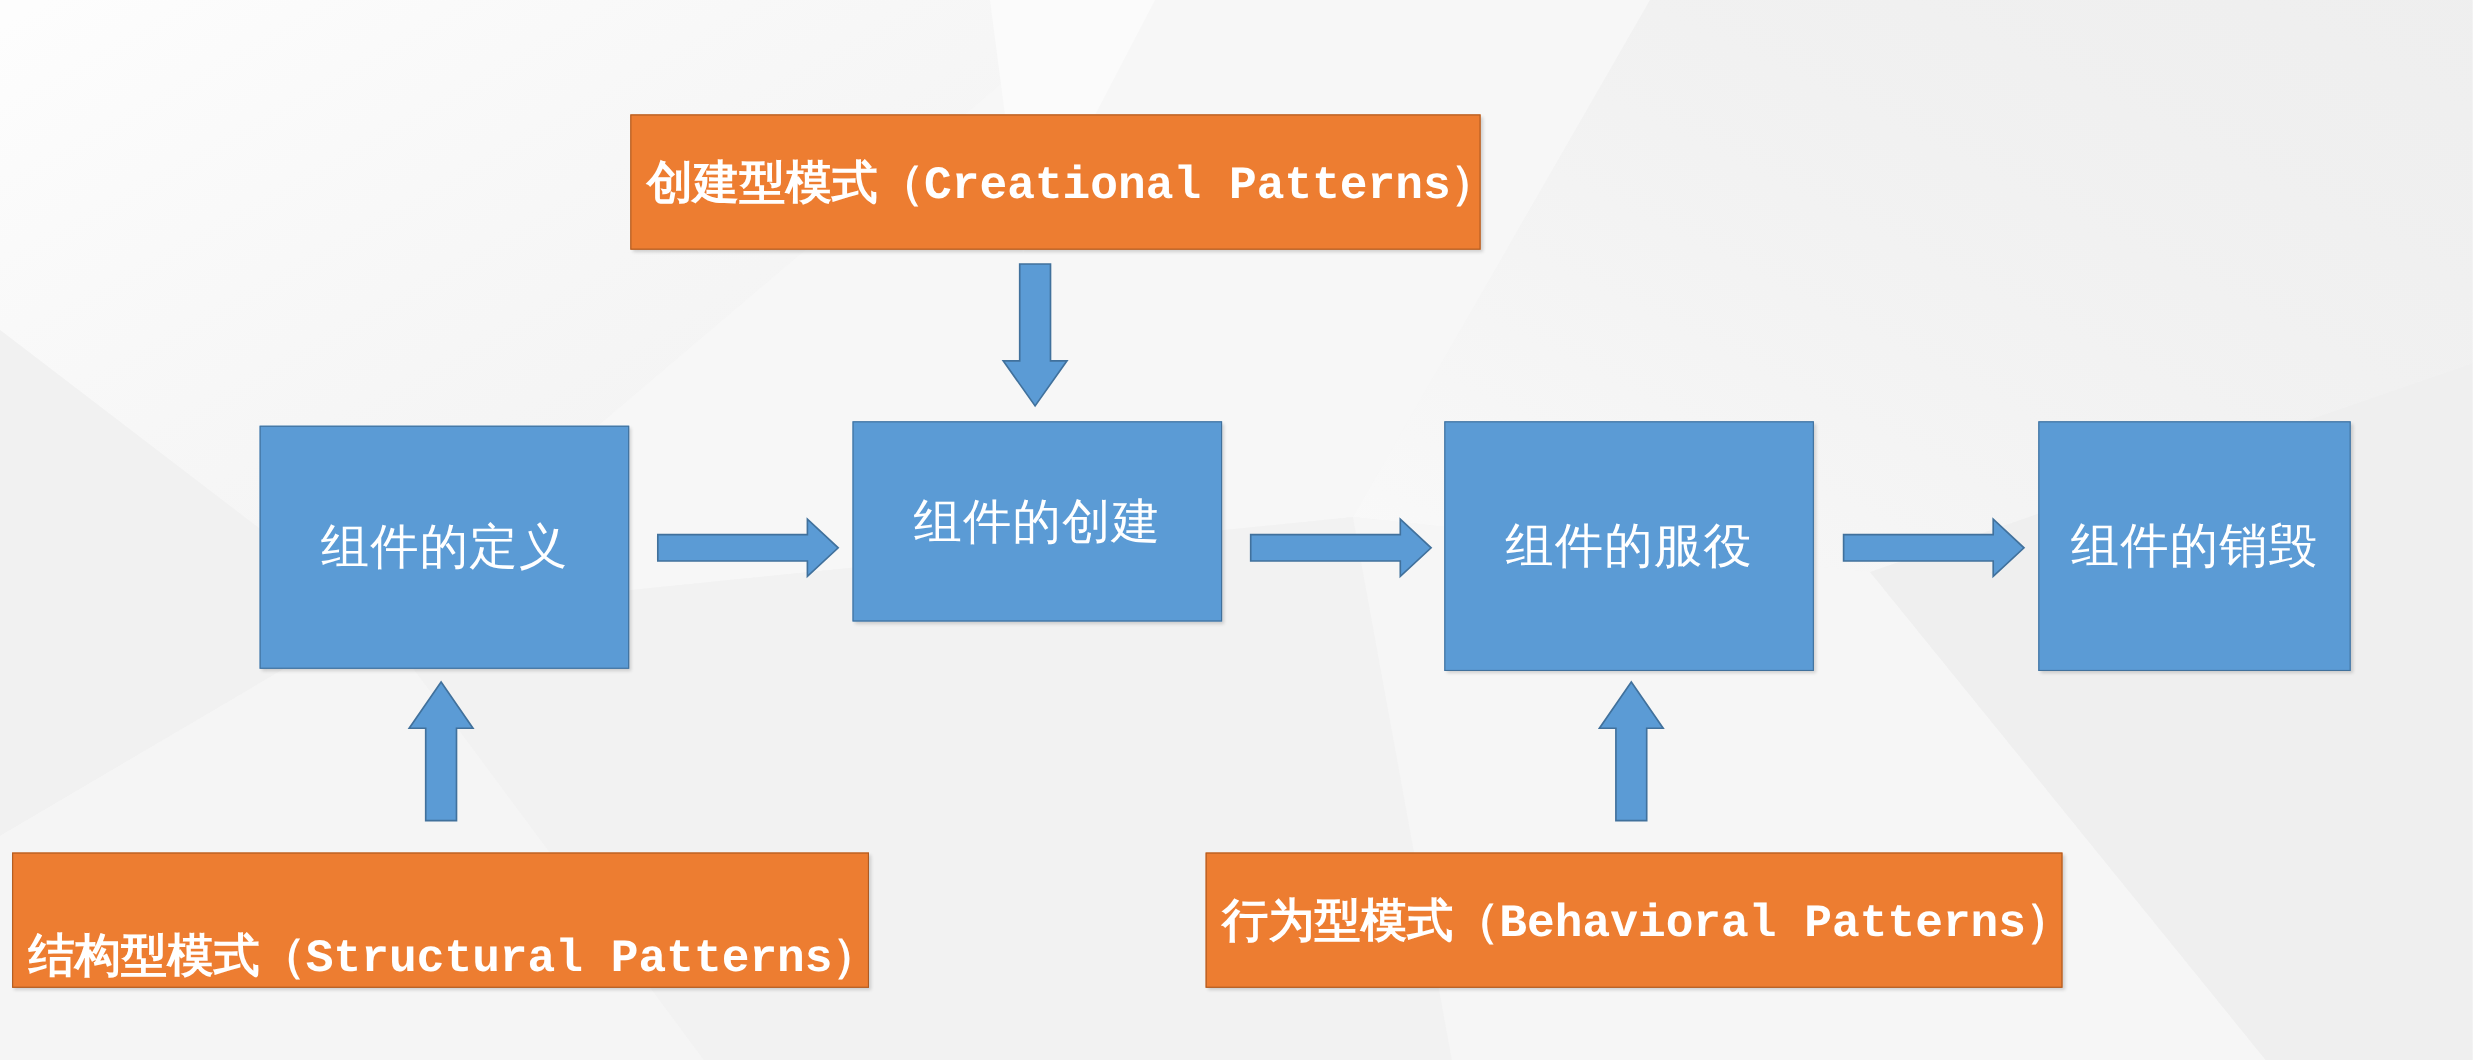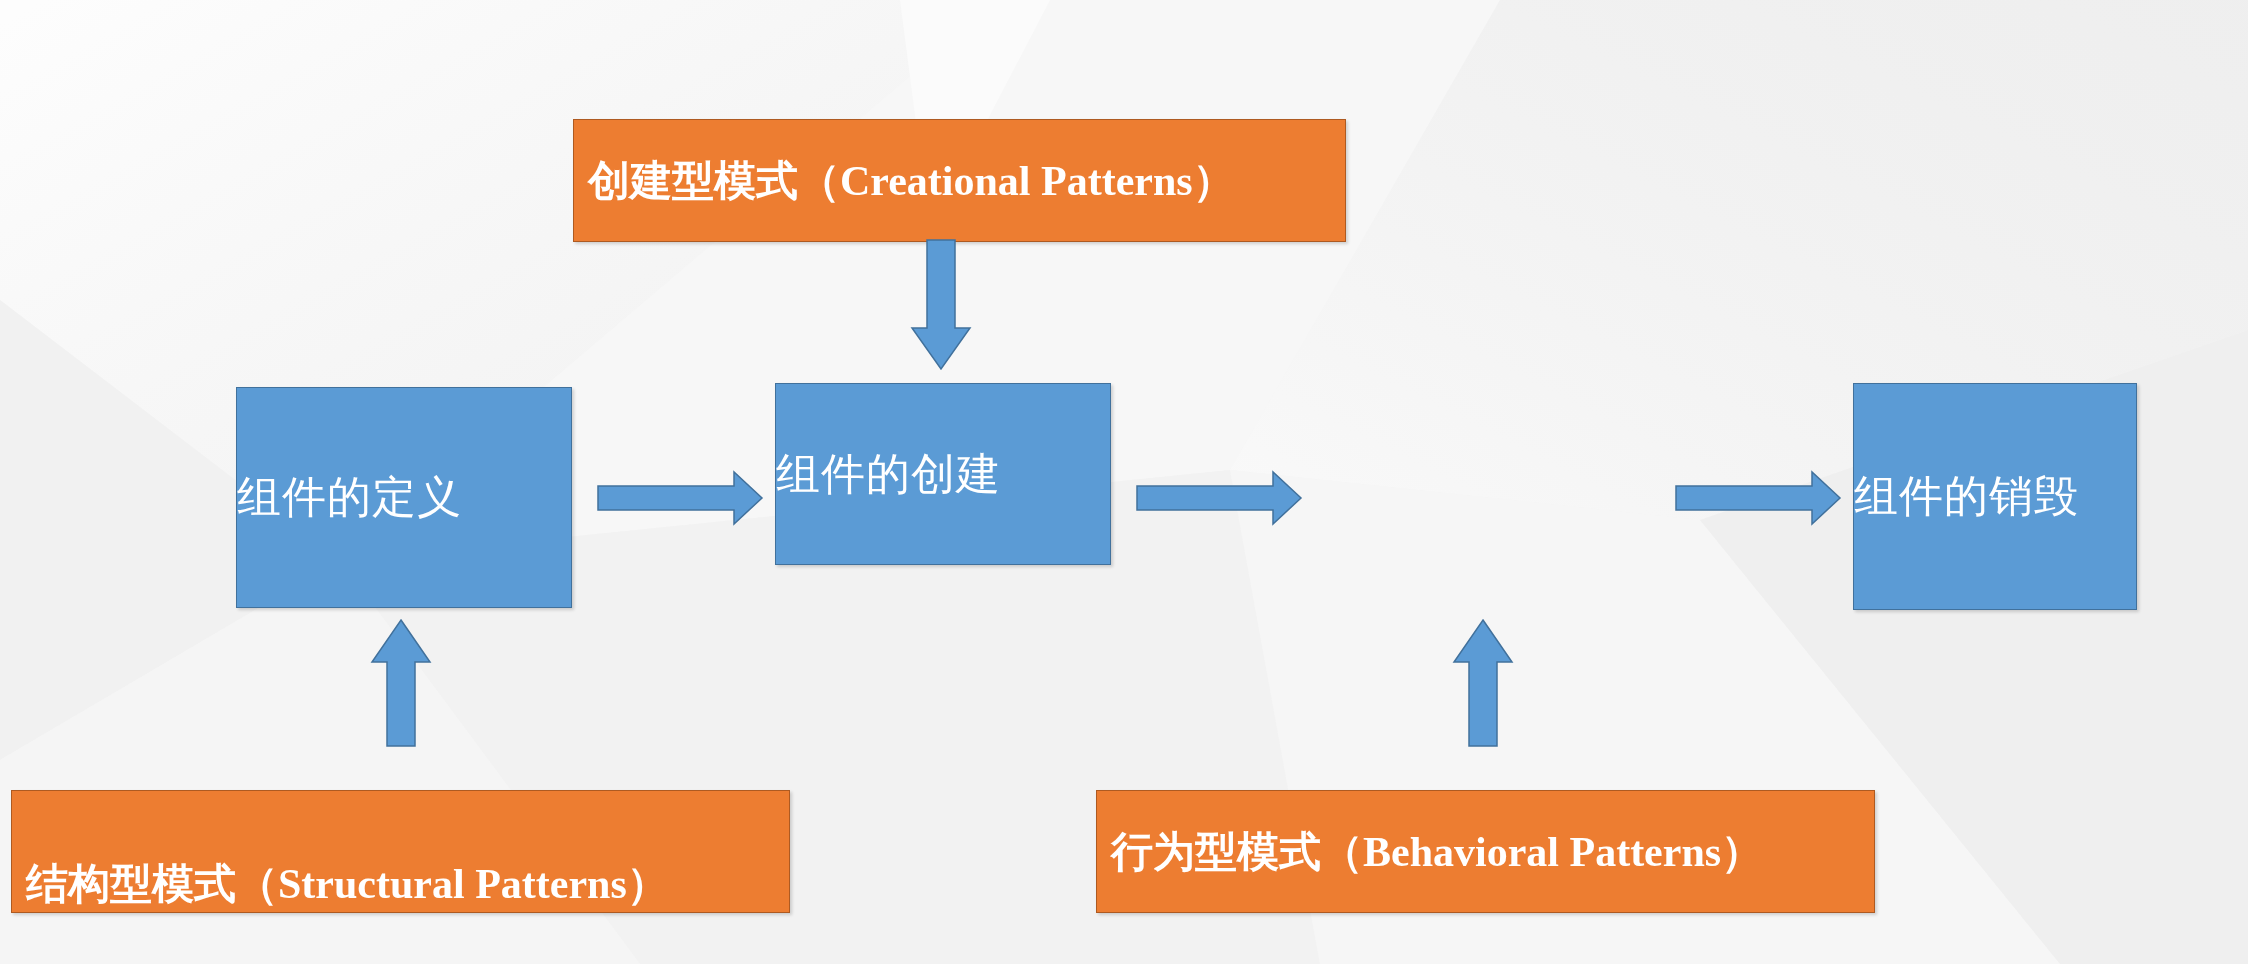--- a/index.html
+++ b/index.html
@@ -26,35 +26,34 @@
     box-sizing: border-box;
     display: flex;
     align-items: center;
     color: #ffffff;
     white-space: nowrap;
   }
   .node-blue {
     background: #5b9bd5;
     border: 1px solid #41719c;
     box-shadow: 2px 2px 3px rgba(0,0,0,0.16);
-    justify-content: flex-start;
+    justify-content: center;
     font-size: 44px;
     font-family: "DejaVu Sans", sans-serif;
     letter-spacing: 1px;
   }
   .node-orange {
     background: #ed7d31;
     border: 1px solid #ae5a21;
     box-shadow: 2px 2px 3px rgba(0,0,0,0.16);
     justify-content: flex-start;
     padding-left: 14px;
     font-size: 42px;
-    font-family: Liberation Serif, serif;
+    font-family: Liberation Mono, monospace;
     font-weight: bold;
-    margin-top: 15px;
   }
   .arrow {
     position: absolute;
   }
   .arrow svg { display: block; overflow: visible; }
 </style>
 </head>
 <body>
 
 <div id="canvas">
@@ -93,20 +92,23 @@
   </div>
 
   <div class="node node-blue" style="left:236px; top:387px; width:336px; height:221px;">
     <span>组件的定义</span>
   </div>
 
   <div class="node node-blue" style="left:775px; top:383px; width:336px; height:182px;">
     <span>组件的创建</span>
   </div>
 
+  <div class="node node-blue" style="left:1313px; top:383px; width:336px; height:227px;">
+    <span>组件的服役</span>
+  </div>
 
   <div class="node node-blue" style="left:1853px; top:383px; width:284px; height:227px;">
     <span>组件的销毁</span>
   </div>
 
   <div class="arrow" style="left:598px; top:470px; width:166px; height:56px;">
     <svg width="166" height="56" viewBox="0 0 166 56">
       <polygon points="0,16 136,16 136,2 164,28 136,54 136,40 0,40" fill="#5b9bd5" stroke="#41719c" stroke-width="1.5"></polygon>
     </svg>
   </div>

